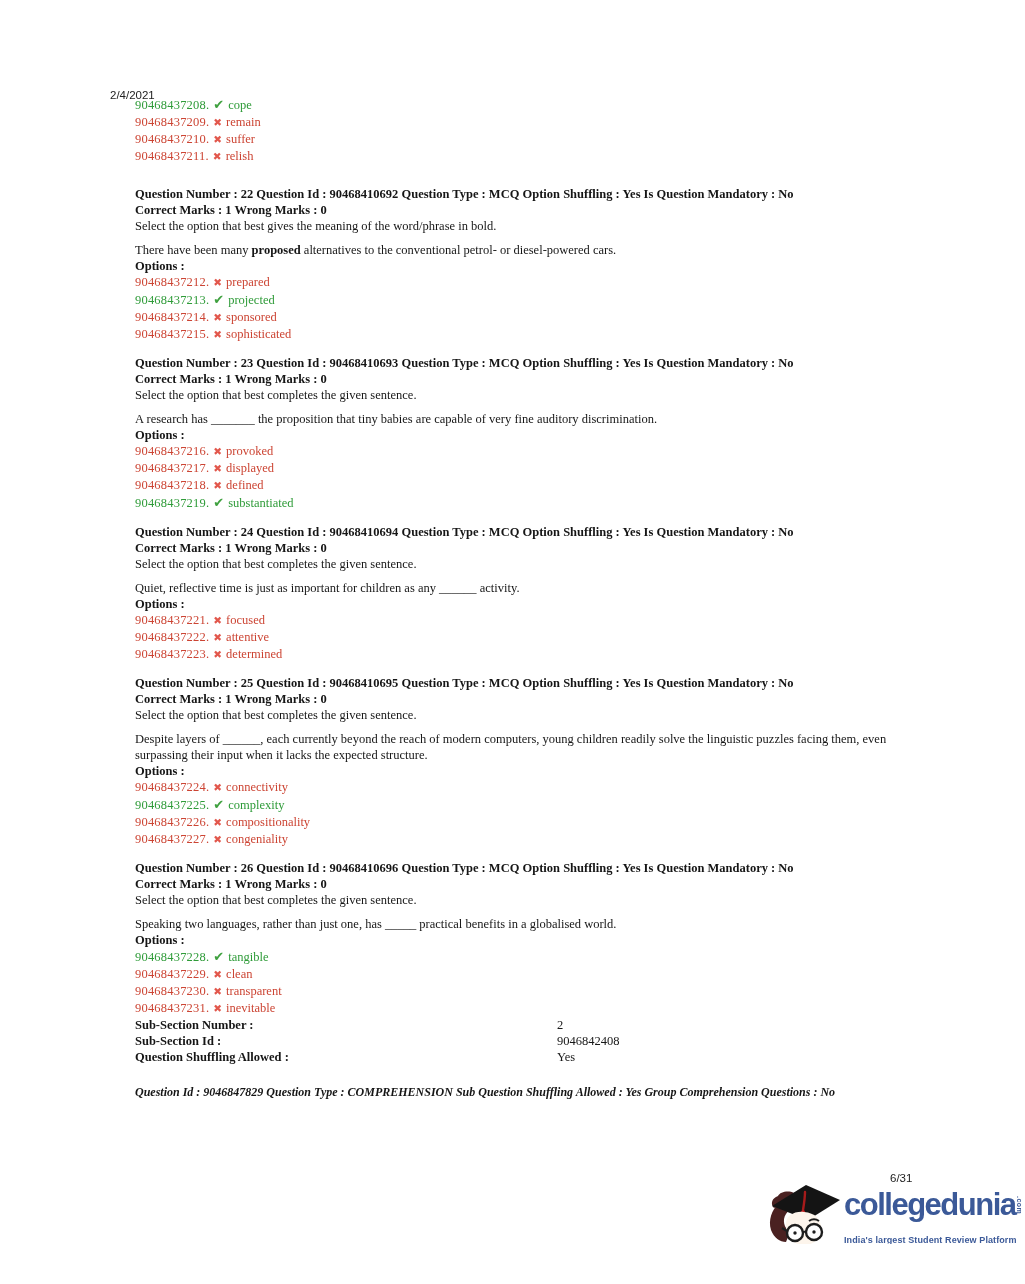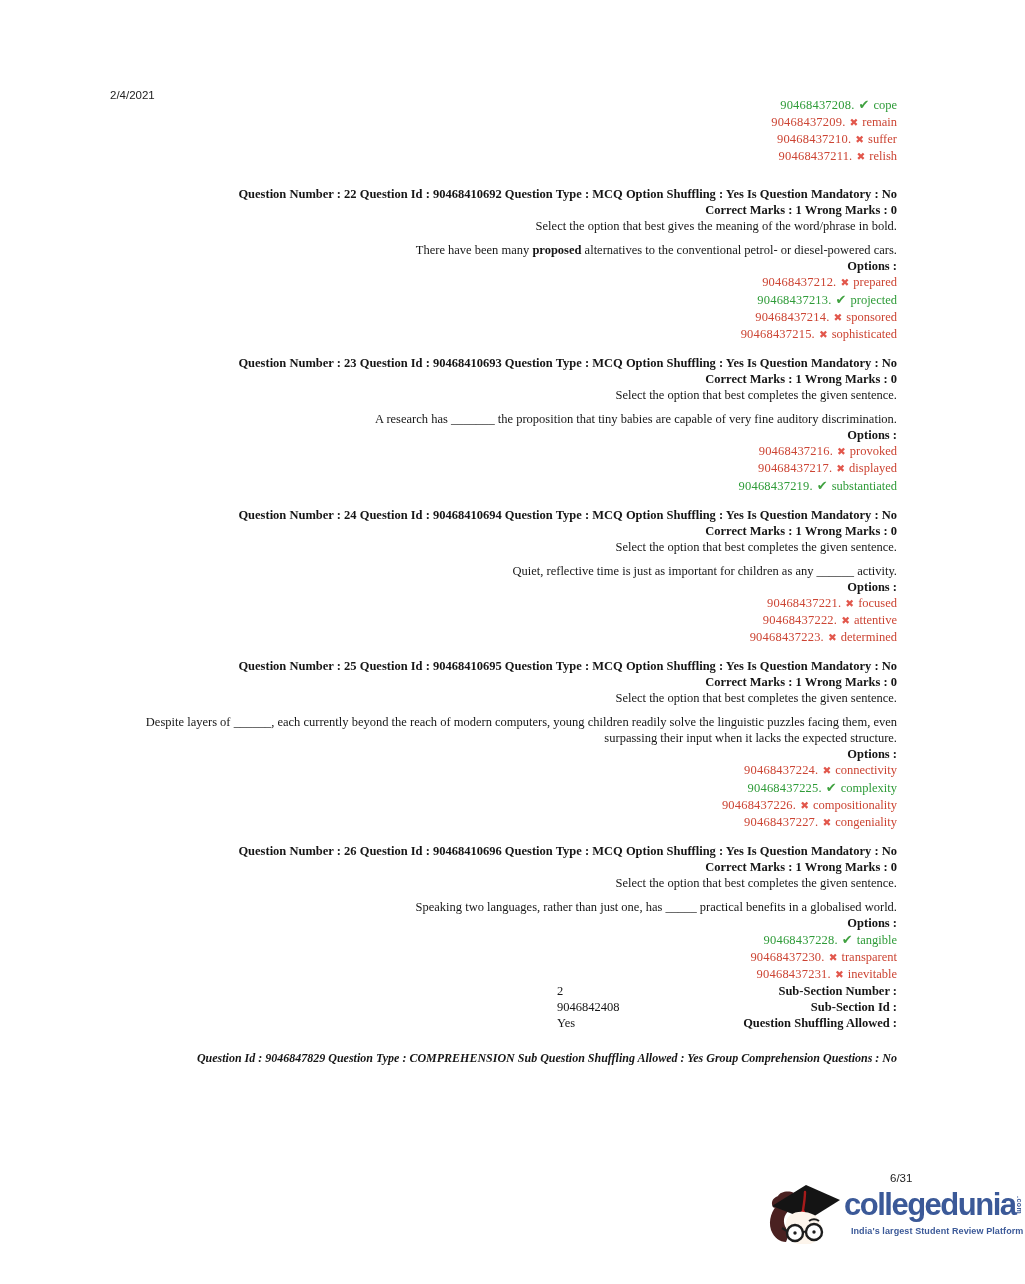--- a/index.html
+++ b/index.html
@@ -6,21 +6,21 @@
     --correct-green:#2e9b38;
     --wrong-red:#cc4433;
     --check-green:#3fa13f;
     --cross-red:#e2574c;
     --brand-blue:#3b5998;
     --ink:#161616;
   }
   html,body{margin:0;padding:0;background:#ffffff;}
   .page{
     position:relative;width:1025px;height:1244px;background:#ffffff;overflow:hidden;
-    font-family:"Liberation Serif","DejaVu Serif",serif;color:var(--ink);text-align:right;
+    font-family:"Liberation Serif","DejaVu Serif",serif;color:var(--ink);
   }
   .print-date{
     position:absolute;left:110px;top:89px;
     font-family:"Liberation Sans","DejaVu Sans",sans-serif;font-size:11.5px;color:#222;
   }
   .content{position:absolute;left:135px;top:96px;width:762px;}
   .opt{font-size:12.5px;line-height:17px;white-space:nowrap;}
   .opt-id{letter-spacing:0.2px;}
   .opt.correct .opt-id,.opt.correct .opt-text{color:var(--correct-green);}
   .opt.wrong .opt-id,.opt.wrong .opt-text{color:var(--wrong-red);}
@@ -42,21 +42,21 @@
   .page-num{
     position:absolute;left:890px;top:1172px;
     font-family:"Liberation Sans","DejaVu Sans",sans-serif;font-size:11.5px;color:#222;
   }
   .logo{position:absolute;left:764px;top:1180px;width:230px;height:90px;}
   .logo-mascot{position:absolute;left:0;top:0;width:82px;height:88px;}
   .logo-text{position:absolute;left:80px;top:10px;font-family:"Liberation Sans","DejaVu Sans",sans-serif;}
   .brand-row{display:flex;align-items:flex-start;}
   .brand{font-size:31px;font-weight:bold;color:var(--brand-blue);letter-spacing:-1.5px;line-height:30px;}
   .brand-tld{writing-mode:vertical-rl;font-size:7px;font-weight:bold;color:var(--brand-blue);margin-left:1px;margin-top:6px;letter-spacing:0.5px;}
-  .tagline{font-size:9px;font-weight:bold;color:var(--brand-blue);margin-top:6px;letter-spacing:0.1px;white-space:nowrap;}
+  .tagline{font-size:9px;font-weight:bold;color:var(--brand-blue);margin-top:15px;letter-spacing:0.1px;white-space:nowrap;}
 </style>
 </head>
 <body>
 
 <div class="page">
 
   <div class="print-date">2/4/2021</div>
 
   <div class="content">
     <div id="orphan-options">
@@ -105,20 +105,23 @@
     <p class="instr">Select the option that best completes the given sentence.</p>
     <p class="passage"><span>A research has _______ the proposition that tiny babies are capable of very fine auditory discrimination.</span></p>
     <p class="opts-label">Options :</p>
     <div class="opts">
             <div class="opt wrong">
     <span class="opt-id">90468437216.</span><span class="opt-icon">✖</span><span class="opt-text">provoked</span>
   </div>
             <div class="opt wrong">
     <span class="opt-id">90468437217.</span><span class="opt-icon">✖</span><span class="opt-text">displayed</span>
   </div>
+            <div class="opt wrong">
+    <span class="opt-id">90468437218.</span><span class="opt-icon">✖</span><span class="opt-text">defined</span>
+  </div>
             <div class="opt correct">
     <span class="opt-id">90468437219.</span><span class="opt-icon">✔</span><span class="opt-text">substantiated</span>
   </div>
           </div>
   </section>
         <section class="question">
     <p class="qhdr">
       <span>Question Number : 24 Question Id : 90468410694 Question Type : MCQ Option Shuffling : Yes Is Question Mandatory : No</span><br>
       <span>Correct Marks : 1 Wrong Marks : 0</span>
     </p>
@@ -164,20 +167,23 @@
     <p class="qhdr">
       <span>Question Number : 26 Question Id : 90468410696 Question Type : MCQ Option Shuffling : Yes Is Question Mandatory : No</span><br>
       <span>Correct Marks : 1 Wrong Marks : 0</span>
     </p>
     <p class="instr">Select the option that best completes the given sentence.</p>
     <p class="passage"><span>Speaking two languages, rather than just one, has _____ practical benefits in a globalised world.</span></p>
     <p class="opts-label">Options :</p>
     <div class="opts">
             <div class="opt correct">
     <span class="opt-id">90468437228.</span><span class="opt-icon">✔</span><span class="opt-text">tangible</span>
+  </div>
+            <div class="opt wrong">
+    <span class="opt-id">90468437229.</span><span class="opt-icon">✖</span><span class="opt-text">clean</span>
   </div>
             <div class="opt wrong">
     <span class="opt-id">90468437230.</span><span class="opt-icon">✖</span><span class="opt-text">transparent</span>
   </div>
             <div class="opt wrong">
     <span class="opt-id">90468437231.</span><span class="opt-icon">✖</span><span class="opt-text">inevitable</span>
   </div>
           </div>
   </section>
       </div>

